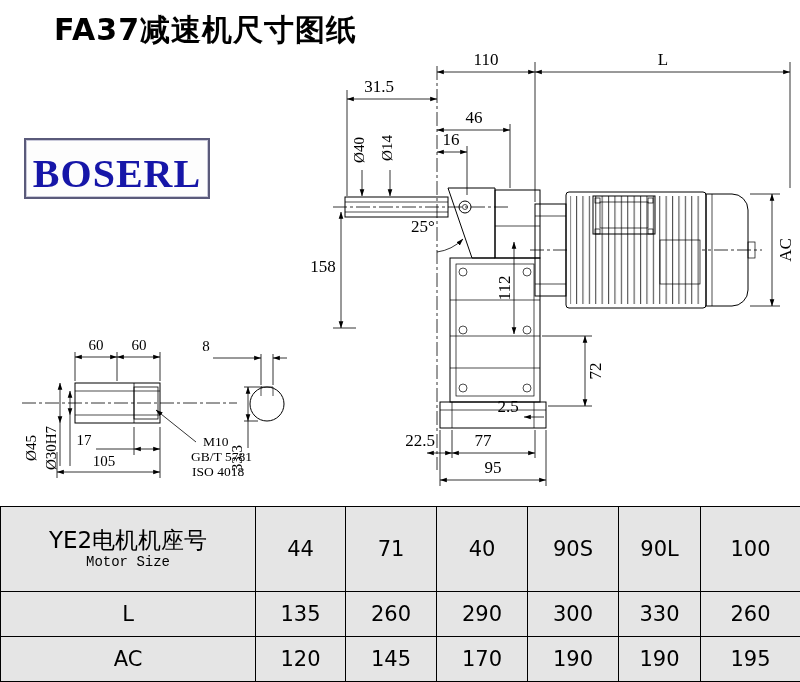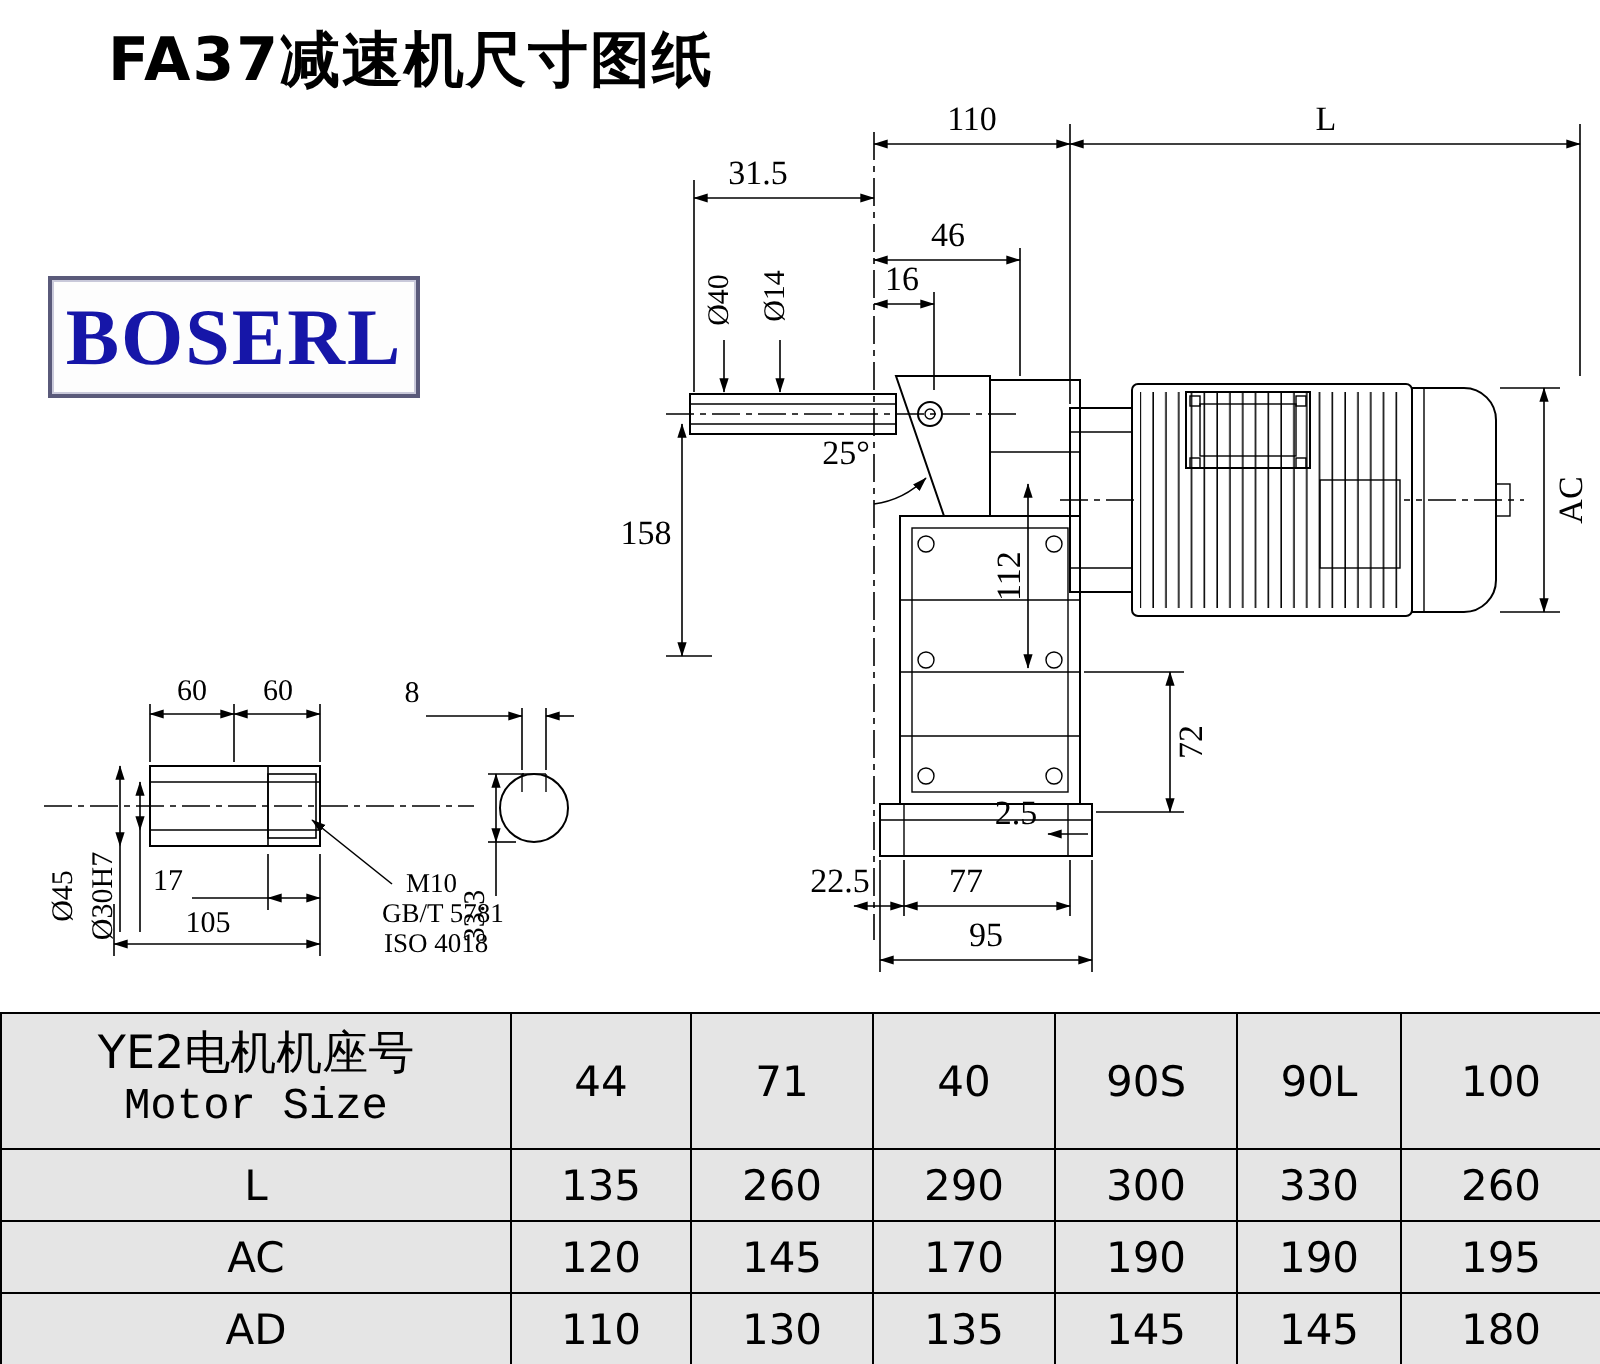--- a/index.html
+++ b/index.html
@@ -2,38 +2,38 @@
 <html><head>
 <meta charset="utf-8">
 <style>
   html,body { margin:0; padding:0; background:#ffffff; }
   .page { position:relative; width:800px; height:682px; background:#fff; overflow:hidden;
           font-family:"Liberation Sans", sans-serif; }
   .title { position:absolute; left:54px; top:10px; font-size:30px; font-weight:bold;
            color:#000; letter-spacing:1px; font-family:"DejaVu Sans", sans-serif; white-space:nowrap; }
   .logo { position:absolute; left:24px; top:138px; width:182px; height:57px;
           border:2px solid #5a5a7a; box-shadow: inset 0 0 0 1px #c9c9da;
-          display:flex; align-items:center; justify-content:center; background:#fdfdfd; }
+          display:flex; align-items:flex-end; justify-content:center; background:#fdfdfd; }
   .logo span { font-family:"Liberation Serif", serif; font-size:40px; font-weight:bold;
                color:#1616a8; letter-spacing:1px; }
   svg.drawing { position:absolute; left:0; top:0; }
   svg .t  { font:17px "Liberation Serif", serif; fill:#000; }
   svg .ts { font:15px "Liberation Serif", serif; fill:#000; }
   svg .tn { font:13.5px "Liberation Serif", serif; fill:#000; }
   svg .thin  { stroke:#000; stroke-width:1; fill:none; }
   svg .thin7 { stroke:#000; stroke-width:0.7; fill:none; }
   svg .ext   { stroke:#000; stroke-width:0.8; fill:none; }
   svg .cl    { stroke:#000; stroke-width:0.8; fill:none; stroke-dasharray:14 3 3 3; }
 
   table.dim-table { position:absolute; left:0; top:506px; width:800px; height:176px;
                     border-collapse:collapse; table-layout:fixed; background:#e5e5e5; }
   table.dim-table td { border:1px solid #000; text-align:center; vertical-align:middle;
                        padding:0; font-size:21px; color:#000; font-family:"DejaVu Sans", sans-serif; }
   table.dim-table .cn { font-size:23px; line-height:1.2; }
-  table.dim-table .en { font-size:22px; font-family:"Liberation Mono", monospace; line-height:1.2; }
+  table.dim-table .en { font-size:14px; font-family:"Liberation Mono", monospace; line-height:1.2; }
 </style>
 </head>
 <body>
 
 <div class="page">
 
   <div class="title">FA37减速机尺寸图纸</div>
 
   <div class="logo">
     <span>BOSERL</span>
@@ -256,25 +256,16 @@
       </tr>
       <tr style="height:36px">
         <td>AC</td>
         <td>120</td>
         <td>145</td>
         <td>170</td>
         <td>190</td>
         <td>190</td>
         <td>195</td>
       </tr>
-      <tr style="height:36px">
-        <td>AD</td>
-        <td>110</td>
-        <td>130</td>
-        <td>135</td>
-        <td>145</td>
-        <td>145</td>
-        <td>180</td>
-      </tr>
     </tbody>
   </table>
 
 </div>
 
 </body></html>

